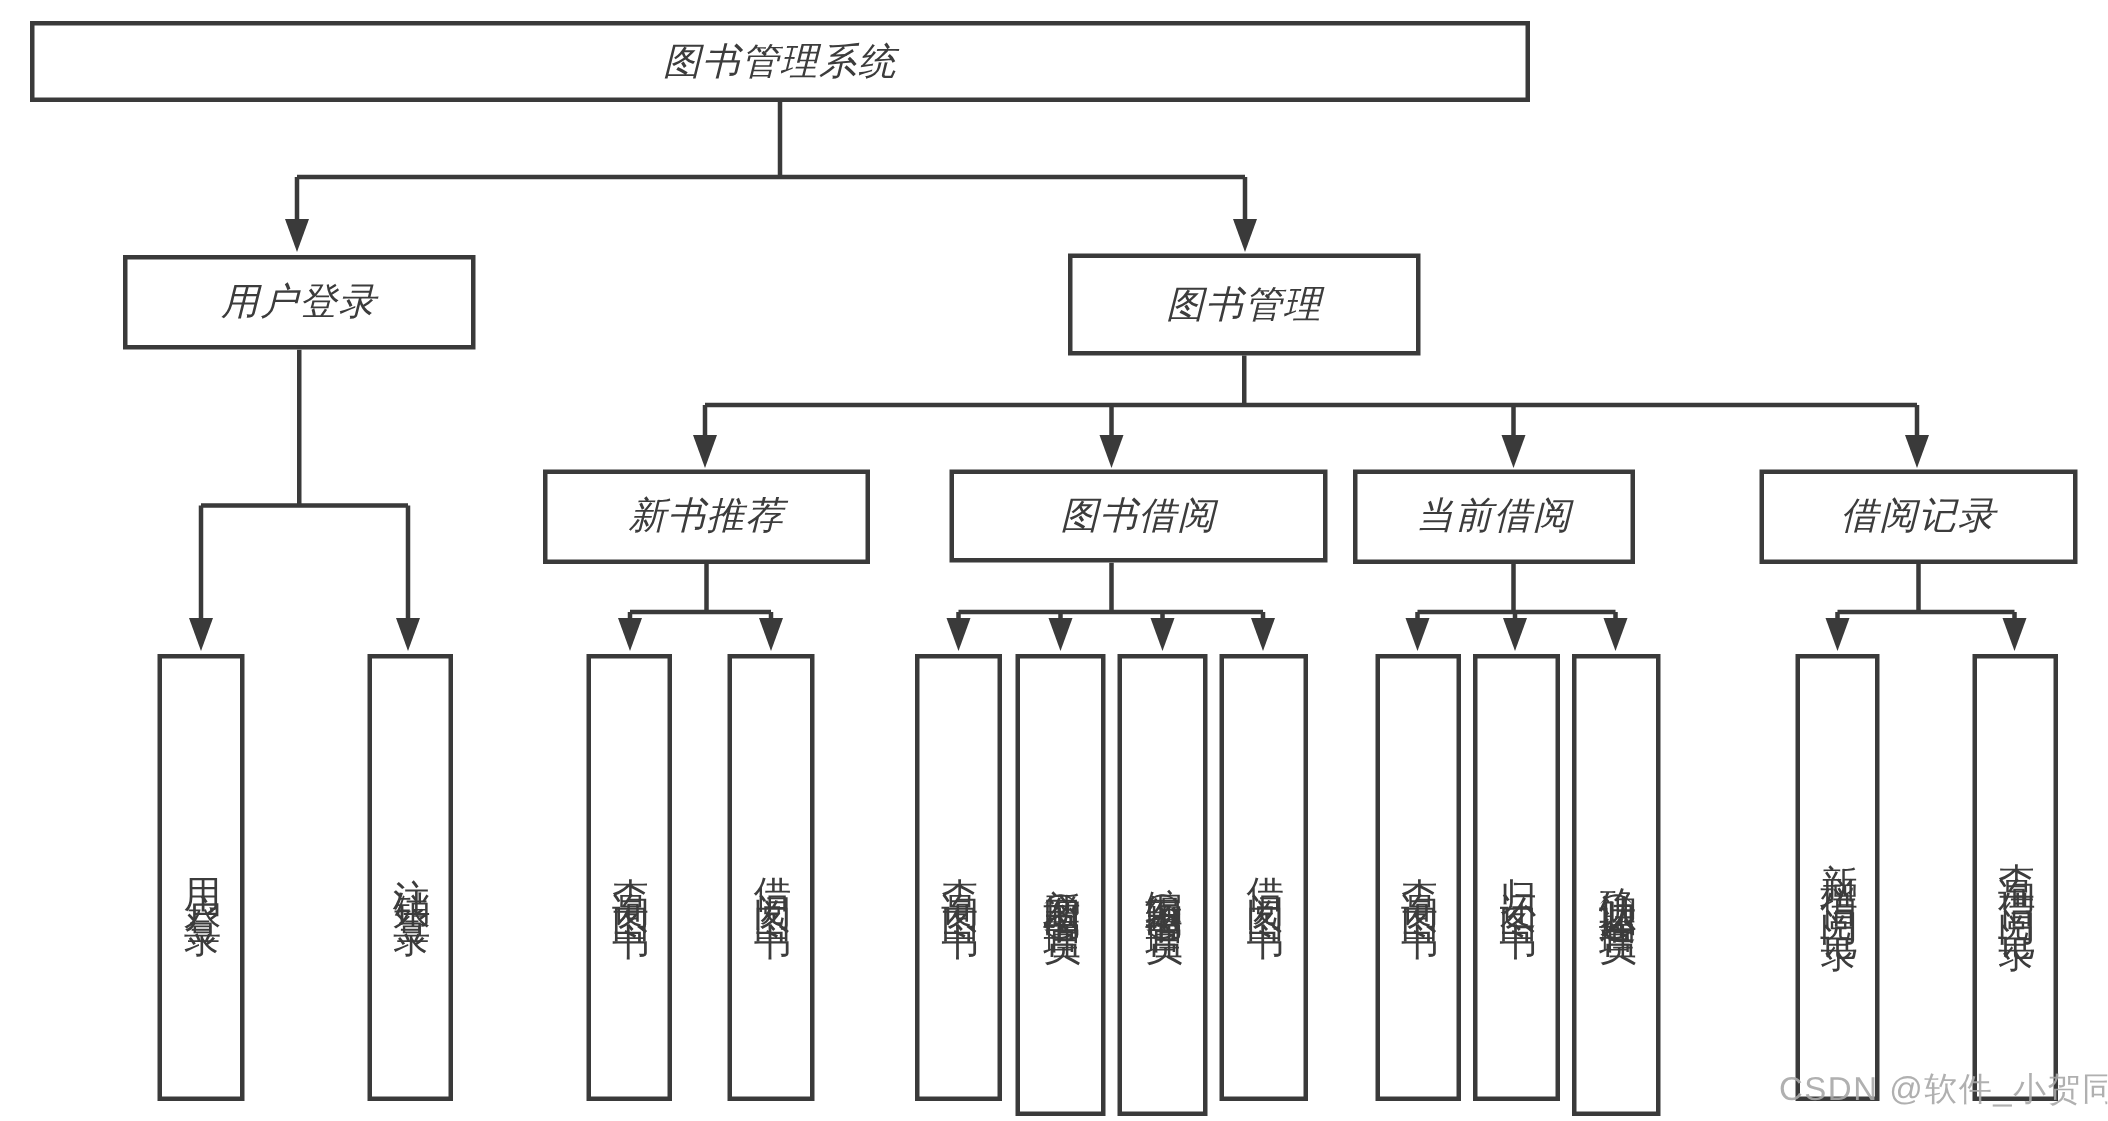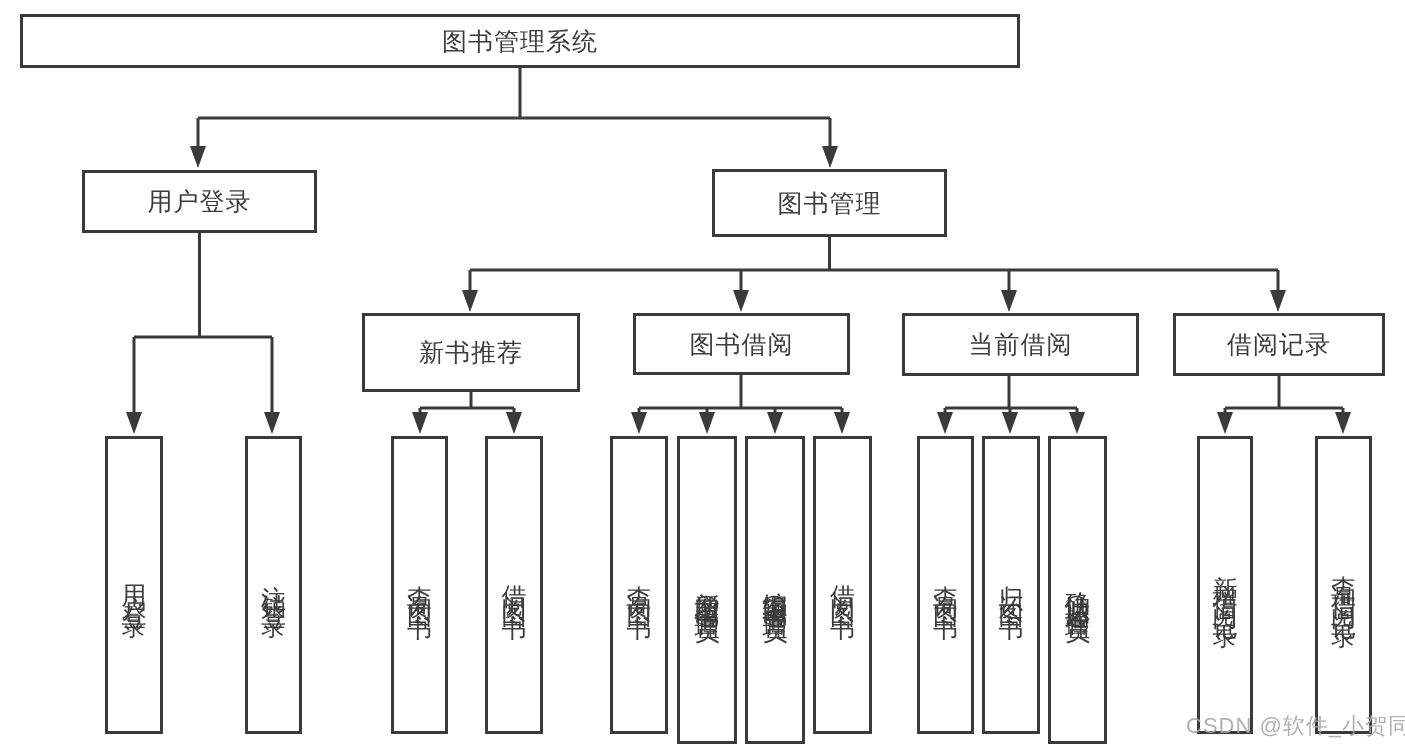--- a/index.html
+++ b/index.html
@@ -22,21 +22,21 @@
     border: 3px solid #3a3a3a;
     background: #ffffff;
     color: #3c3c3c;
     display: flex;
     align-items: center;
     justify-content: center;
     font-size: 25px;
     line-height: 1;
     white-space: nowrap;
   }
-  .node.h { letter-spacing: 1px; }
+  .node.h { letter-spacing: 1px; font-style: italic; }
   .node.v {
     writing-mode: vertical-rl;
     text-orientation: mixed;
     letter-spacing: 10px;
     white-space: normal;
   }
   .node.v.long {
     letter-spacing: 4px;
   }
   #watermark {
@@ -96,23 +96,23 @@
       <polygon points="1217,412 1233,412 1225,434"></polygon>
       <polygon points="1335,412 1351,412 1343,434"></polygon>
     </g>
   </svg>
 
   <div class="node h" style="left:20px; top:14px; width:1000px; height:54px;">图书管理系统</div>
 
   <div class="node h" style="left:82px; top:170px; width:235px; height:63px;">用户登录</div>
   <div class="node h" style="left:712px; top:169px; width:235px; height:68px;">图书管理</div>
 
-  <div class="node h" style="left:362px; top:313px; width:218px; height:79px;">新书推荐</div>
-  <div class="node h" style="left:633px; top:313px; width:217px; height:62px;">图书借阅</div>
-  <div class="node h" style="left:902px; top:313px; width:237px; height:63px;">当前借阅</div>
+  <div class="node h" style="left:362px; top:313px; width:218px; height:63px;">新书推荐</div>
+  <div class="node h" style="left:633px; top:313px; width:252px; height:62px;">图书借阅</div>
+  <div class="node h" style="left:902px; top:313px; width:188px; height:63px;">当前借阅</div>
   <div class="node h" style="left:1173px; top:313px; width:212px; height:63px;">借阅记录</div>
 
   <div class="node v" style="left:105px; top:436px; width:58px; height:298px;">用户登录</div>
   <div class="node v" style="left:245px; top:436px; width:57px; height:298px;">注销登录</div>
 
   <div class="node v" style="left:391px; top:436px; width:57px; height:298px;">查询图书</div>
   <div class="node v" style="left:485px; top:436px; width:58px; height:298px;">借阅图书</div>
 
   <div class="node v" style="left:610px; top:436px; width:58px; height:298px;">查询图书</div>
   <div class="node v long" style="left:677px; top:436px; width:60px; height:308px;">新增图书（管理员）</div>

